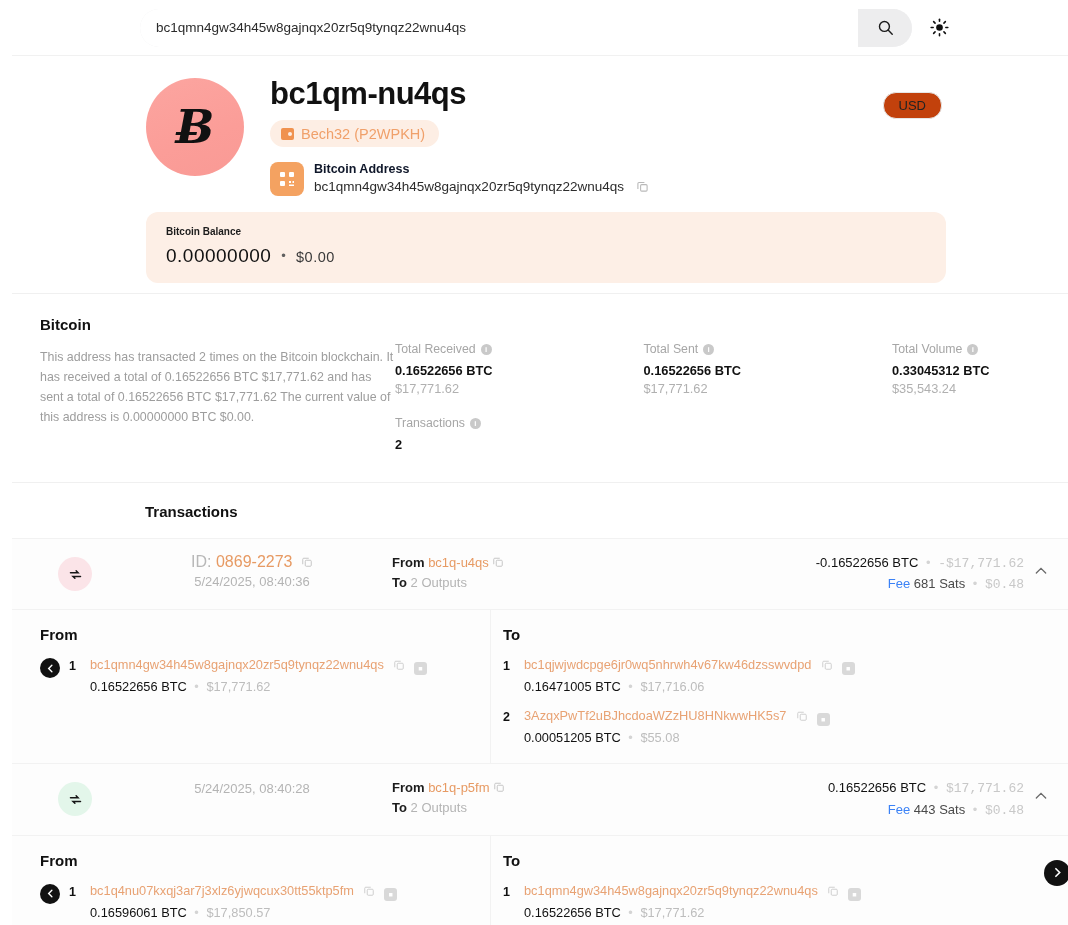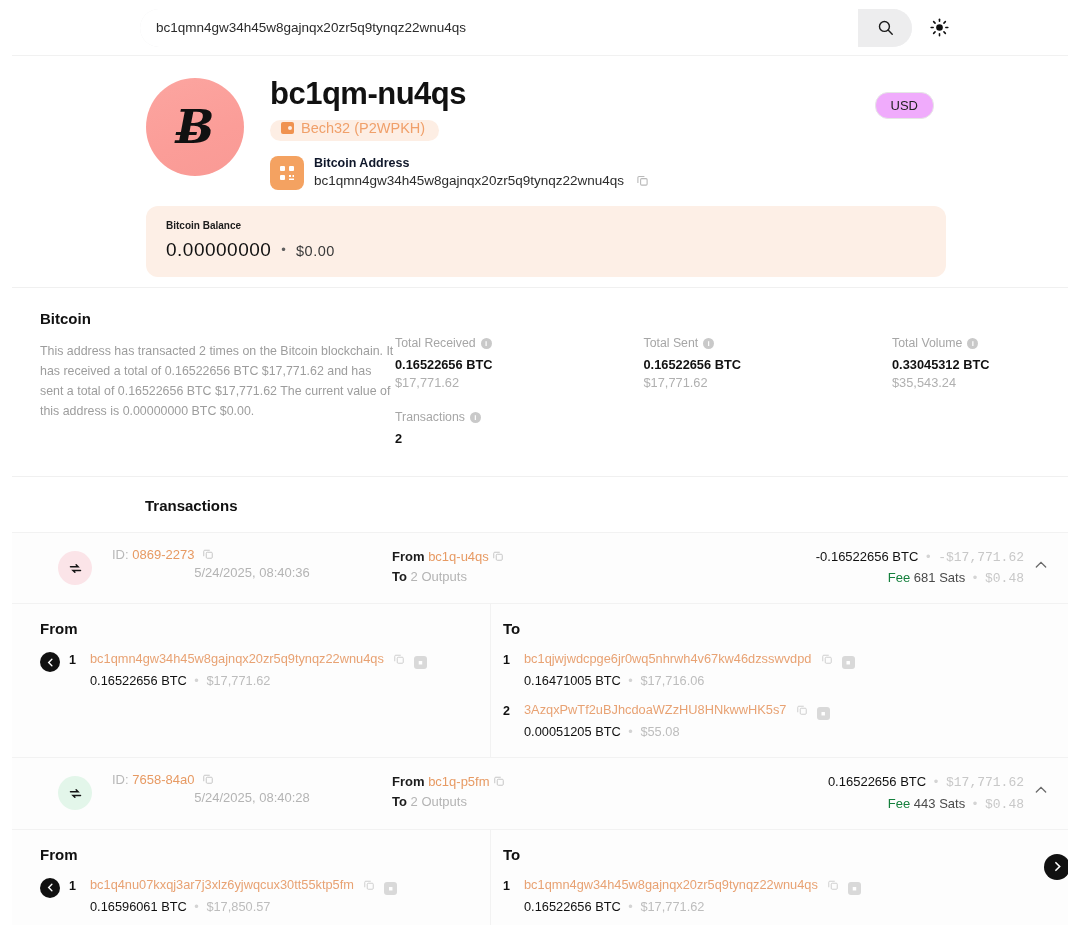--- a/index.html
+++ b/index.html
@@ -50,37 +50,37 @@
     background: linear-gradient(160deg,#fca5a0 0%,#fb9d98 60%,#f99a95 100%);
     display:flex; align-items:center; justify-content:center;
     flex-shrink: 0; margin-top: 4px;
   }
   .avatar-glyph { font-size: 46px; font-family: "DejaVu Serif", serif; font-style: italic; color:#111; font-weight:700; }
   .hero-main { flex: 1; padding-top: 2px; }
   .addr-title { font-size: 31px; font-weight: 700; letter-spacing: -0.5px; color: #111; }
   .badge-bech {
     display: inline-flex; align-items: center; gap: 7px;
     background: #fdeee4; color: #f0a06a;
-    border-radius: 14px; padding: 0 14px 5px 11px;
+    border-radius: 14px; padding: 6px 14px 5px 11px;
     font-size: 14.5px; margin-top: 8px;
   }
   .wallet-ic { width: 13px; height: 12px; background:#f0924f; border-radius: 2px; position: relative; }
   .wallet-ic:after { content:""; position:absolute; right:2px; top:4px; width:4px; height:4px; background:#fdeee4; border-radius:50%; }
   .addr-row { display: flex; align-items: center; gap: 10px; margin-top: 14px; }
   .qr-ic {
     width: 34px; height: 34px; border-radius: 8px; background:#f4a261;
     display:flex; align-items:center; justify-content:center; flex-shrink:0;
   }
   .addr-meta-label { font-size: 12.5px; font-weight: 700; color:#0f172a; line-height:1.35; }
   .addr-meta-value { font-size: 13.5px; color:#2c2c2c; line-height:1.35; }
   .addr-meta-value .copy { margin-left: 8px; vertical-align: -2px; }
   .usd-pill {
-    position: absolute; right: 12px; top: 18px;
+    position: absolute; right: 4px; top: 18px;
     border: 1px solid #e6e6e6; border-radius: 13px;
-    padding: 5px 15px; font-size: 13px; color:#222; background:#f0abfc; cursor:pointer;
+    padding: 5px 15px; font-size: 13px; color:#222; background:#c2410c; cursor:pointer;
   }
 
   
   .balance-card {
     width: 800px; margin: 16px auto 0 auto;
     background: #fdefe6; border-radius: 12px;
     padding: 14px 20px 16px 20px;
   }
   .balance-label { font-size: 10px; font-weight: 700; color:#1c1c1c; }
   .balance-val { margin-top: 8px; font-size: 19px; color:#111; letter-spacing:0.5px; }
@@ -121,33 +121,33 @@
     background: #fdfdfd;
   }
   .tx-icon-wrap { width: 74px; display:flex; justify-content:center; padding-top: 4px; }
   .tx-icon {
     width: 34px; height: 34px; border-radius: 50%;
     display:flex; align-items:center; justify-content:center;
   }
   .tx-icon.out { background: #fbe4e8; }
   .tx-icon.in  { background: #e3f6ea; }
   .tx-id-col { width: 280px; }
-  .tx-id { font-size: 13px; color:#b8b8b8; }
+  .tx-id { font-size: 16px; color:#b8b8b8;text-align:center; }
   .tx-id b { font-weight: 400; color:#e79a63; }
   .tx-date { font-size: 13px; color:#b4b4b4; margin-top: 3px; text-align: center; }
   .tx-fromto { width: 300px; font-size: 13px; line-height:1.5; }
   .tx-fromto .k { font-weight: 700; color:#1b1b1b; }
   .tx-fromto .addr-link { color:#e79a63; }
   .tx-fromto .muted { color:#b4b4b4; }
   .tx-amt { flex: 1; text-align: right; font-size: 13px; line-height:1.55; }
   .tx-amt .btc { color:#111; }
   .tx-amt .btc.neg { color:#111; }
   .tx-amt .fiat { color:#c8c8c8;font-family:Liberation Mono, monospace; }
   .tx-amt .dotsep { color:#d4d4d4; margin: 0 4px; }
-  .tx-amt .feelbl { color:#15803d;text-align:right; }
+  .tx-amt .feelbl { color:#3b82f6;text-align:right; }
   .tx-amt .feeval { color:#4a4a4a; }
   .tx-chev { width: 34px; display:flex; justify-content:center; padding-top: 10px; cursor:pointer; }
 
   
   .io-panel { display: flex; background: #fdfdfd; border-bottom: 1px solid #f2f2f2; position: relative; }
   .io-col { padding: 16px 20px 18px 24px; }
   .io-col.from { width: 479px; border-right: 1px solid #f2f2f2; padding-left: 28px; }
   .io-col.to { flex: 1; padding-left: 12px; }
   .io-title { font-size: 15px; font-weight: 700; color:#111; margin-bottom: 14px; }
   .io-item { display: flex; align-items: flex-start; gap: 9px; margin-bottom: 14px; }
@@ -424,28 +424,20 @@
     <div class="tx-row">
       <div class="tx-icon-wrap">
         <span class="tx-icon in">
           <svg width="15" height="15" viewBox="0 0 24 24" fill="none" stroke="#151515" stroke-width="2.4" stroke-linecap="round">
             <path d="M4 9h12l-3-3"></path>
             <path d="M20 15H8l3 3"></path>
           </svg>
         </span>
       </div>
       <div class="tx-id-col">
-        <div class="tx-id">
-          <span>ID:</span>
-          <b>7658-84a0</b>
-          <svg width="12" height="12" viewBox="0 0 24 24" fill="none" stroke="#c6c6c6" stroke-width="2" style="vertical-align:-1px;margin-left:4px">
-            <rect x="8.5" y="8.5" width="12" height="12" rx="2"></rect>
-            <path d="M15.5 4.5h-10a2 2 0 0 0-2 2v10"></path>
-          </svg>
-        </div>
         <div class="tx-date">5/24/2025, 08:40:28</div>
       </div>
       <div class="tx-fromto">
         <div>
           <span class="k">From</span>
           <span class="addr-link">bc1q-p5fm</span>
           <svg width="12" height="12" viewBox="0 0 24 24" fill="none" stroke="#c6c6c6" stroke-width="2" style="vertical-align:-1px">
             <rect x="8.5" y="8.5" width="12" height="12" rx="2"></rect>
             <path d="M15.5 4.5h-10a2 2 0 0 0-2 2v10"></path>
           </svg>

